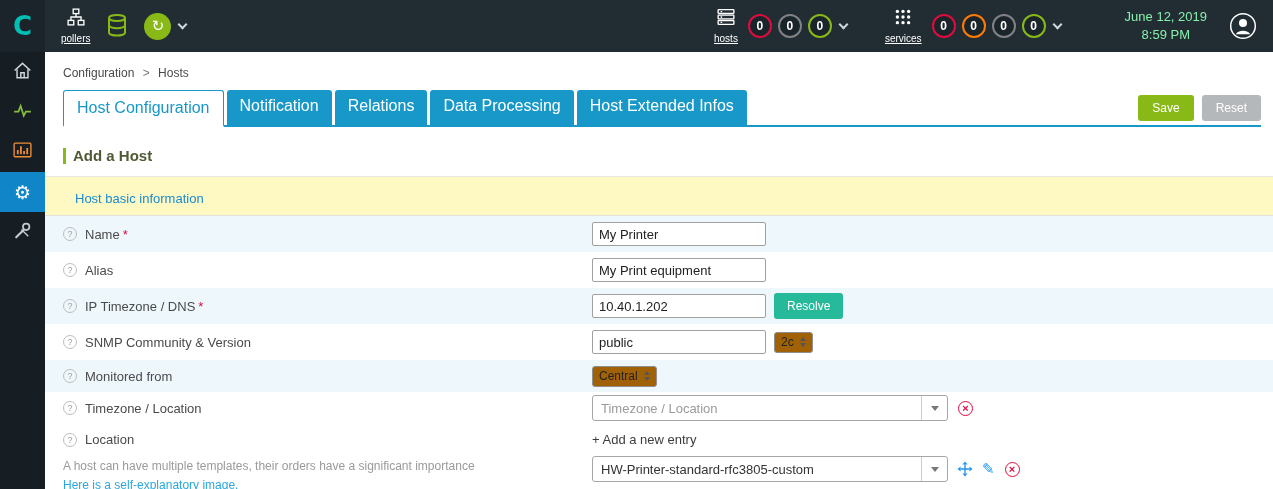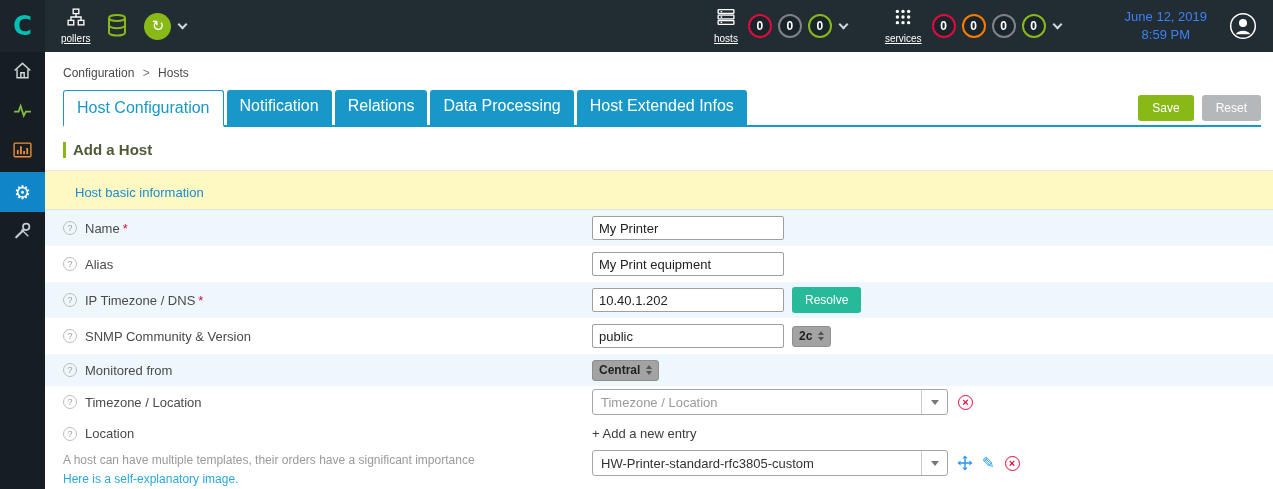--- a/index.html
+++ b/index.html
@@ -21,21 +21,21 @@
   .status-group .tb-item { margin-left:0; }
   .badges { display:flex; align-items:center; gap:6px; margin-left:10px; }
   .badge { width:24px; height:24px; border-radius:50%; background:#1a242b; color:#fff;
     font-size:12px; font-weight:bold; display:flex; align-items:center; justify-content:center; cursor:pointer; }
   .badge.red    { border:2px solid #e00b3d; }
   .badge.orange { border:2px solid #ff7a00; }
   .badge.gray   { border:2px solid #818285; }
   .badge.green  { border:2px solid #88b917; }
   .hosts-group { margin-left:auto; }
   .services-group { margin-left:38px; }
-  .datetime { margin-left:64px; text-align:center; line-height:1.4; font-size:13px; color:#3b82f6; }
+  .datetime { margin-left:64px; text-align:center; line-height:1.4; font-size:13px; color:#86efac; }
   .avatar { margin-left:22px; margin-right:16px; cursor:pointer; display:flex; }
 
   
   .app { display:flex; height:437px; }
   .sidebar { width:45px; background:#161d23; display:flex; flex-direction:column; }
   .side-item { height:40px; display:flex; align-items:center; justify-content:center; cursor:pointer; }
   .side-item.active { background:#1086c9; }
   .gear-glyph { font-size:19px; color:#fff; line-height:1; }
   .content { flex:1; display:flex; flex-direction:column; }
 
@@ -46,44 +46,44 @@
   .tabbar { display:flex; align-items:flex-end; margin:10px 12px 0 18px; border-bottom:2px solid #1798c9; }
   .tabs { display:flex; gap:3px; flex:1; }
   .tab { background:#1798c9; color:#fff; font-size:16px; padding:7px 13px; border-radius:3px 3px 0 0; cursor:pointer; }
   .tab.active { background:#fff; color:#1798c9; border:1px solid #1798c9; border-bottom:2px solid #fff; margin-bottom:-2px; padding:8px 13px; }
   .actions { display:flex; gap:8px; margin-bottom:4px; }
   .btn { border:none; color:#fff; font-size:12px; padding:6px 14px; border-radius:3px; cursor:pointer; font-family:"Liberation Sans",sans-serif; }
   .btn.save { background:#88b917; }
   .btn.reset { background:#b5b8ba; }
 
   
-  .page-heading { display:flex; align-items:center; margin:14px 0 0 18px; }
+  .page-heading { display:flex; align-items:center; margin:20px 0 0 18px; }
   .accent-bar { width:3px; height:16px; background:#88b917; margin-right:7px; }
   .page-title { font-size:15px; font-weight:bold; color:#4f5b35; }
   .section-band { margin-top:12px; background:#fef9c3; border-top:1px solid #e8e8e8; border-bottom:1px solid #e2e2e2;
     padding:12px 0 8px 30px; }
   .section-title { color:#1b8ad1; font-size:13px; }
 
   
   .form { width:100%; }
   .row { display:flex; align-items:center; min-height:36px; padding:2px 0 2px 18px; }
   .row.compact { min-height:32px; }
   .row.shade { background:#eef7fc; }
   .row.tall { min-height:60px; align-items:flex-start; padding-top:8px; }
   .lcol { width:529px; display:flex; align-items:center; flex-shrink:0; }
   .rcol { flex:1; display:flex; align-items:center; }
   .qicon { width:14px; height:14px; border:1px solid #bdbdbd; border-radius:50%; color:#9e9e9e;
     font-size:9px; line-height:12px; text-align:center; margin-right:8px; flex-shrink:0; cursor:pointer; }
   .flabel { font-size:13px; color:#4a4a4a; }
   .req { color:#e00b3d; margin-left:3px; font-size:13px; }
-  .txt-input { width:192px; height:24px; border:1px solid #a0a0a0; border-radius:2px; padding:2px 6px;
+  .txt-input { width:174px; height:24px; border:1px solid #a0a0a0; border-radius:2px; padding:2px 6px;
     font-size:13px; color:#222; font-family:"Liberation Sans",sans-serif; background:#fff; }
   .btn.resolve { background:#26b99a; margin-left:8px; padding:6px 13px; }
   .mini-select { display:inline-flex; align-items:center; gap:6px; border:1px solid #8f8f8f; border-radius:3px;
-    background:#a3a3a3; padding:2px 6px; height:21px; font-size:12px; color:#222; cursor:pointer; margin-left:8px;font-weight:bold; }
+    background:#a16207; padding:2px 6px; height:21px; font-size:12px; color:#222; cursor:pointer; margin-left:8px; }
   .mini-select.first { margin-left:0; }
   .updown { display:inline-flex; flex-direction:column; gap:2px; }
   .tri-up { width:0; height:0; border-left:3.5px solid transparent; border-right:3.5px solid transparent; border-bottom:4px solid #555; }
   .tri-dn { width:0; height:0; border-left:3.5px solid transparent; border-right:3.5px solid transparent; border-top:4px solid #555; }
   .combobox { width:356px; height:26px; border:1px solid #a6a6a6; border-radius:3px; background:#fff;
     display:flex; align-items:center; cursor:pointer; }
   .combobox .cb-text { flex:1; padding-left:8px; font-size:13px; color:#333; }
   .combobox .cb-text.placeholder { color:#9a9a9a; }
   .cb-caret { width:26px; height:100%; border-left:1px solid #ccc; display:flex; align-items:center; justify-content:center; }
   .caret-down { width:0; height:0; border-left:4px solid transparent; border-right:4px solid transparent; border-top:5px solid #777; }

